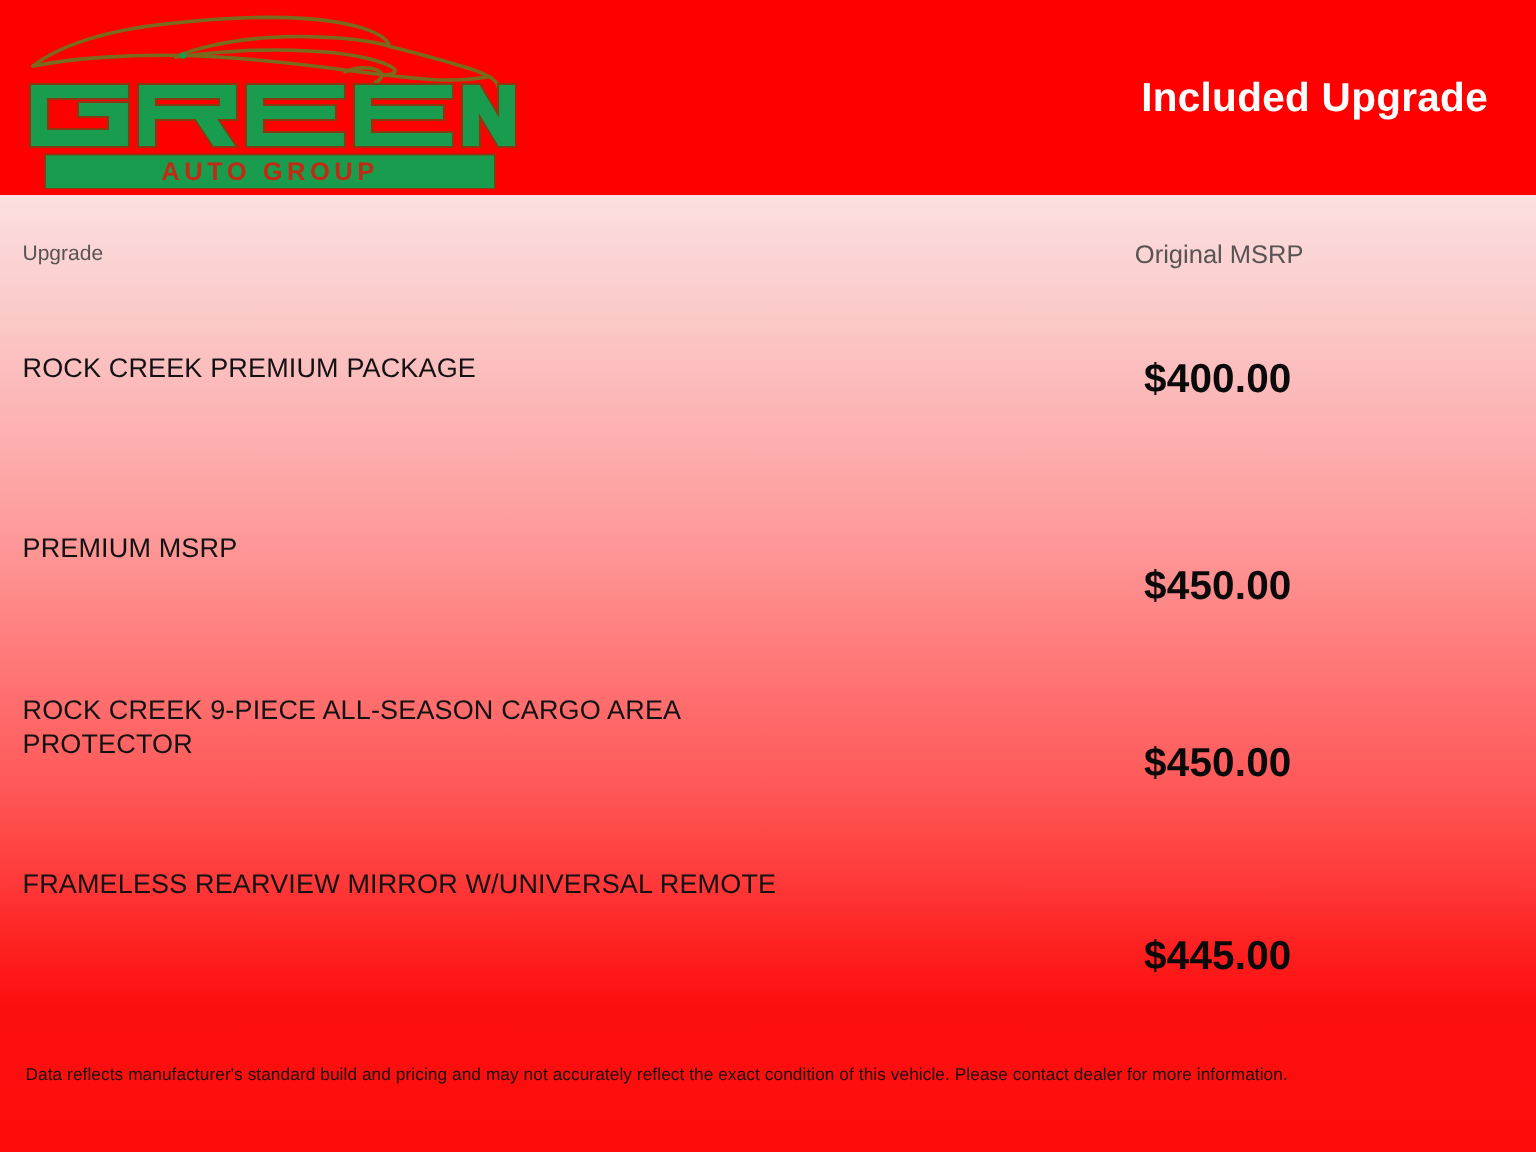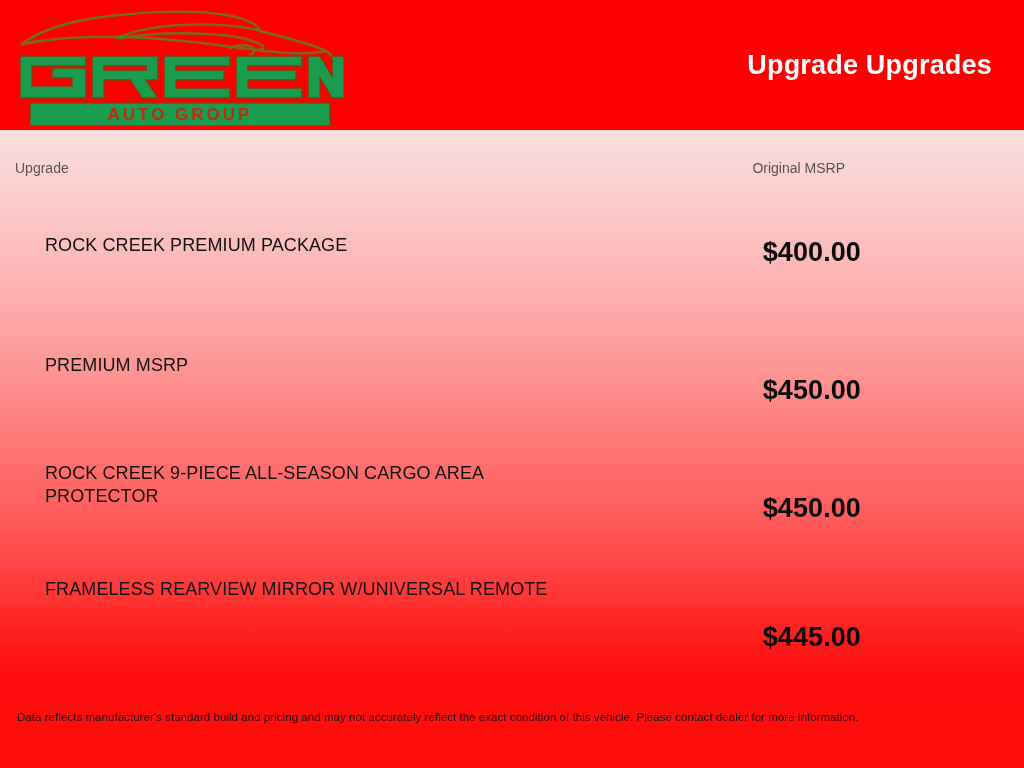--- a/index.html
+++ b/index.html
@@ -78,30 +78,29 @@
   }
   .col-head .upgrade-head {
     position: absolute;
     left: 15px;
     top: 30px;
     font-size: 14px;
     color: #595353;
   }
   .col-head .msrp-head {
     position: absolute;
-    right: 48px;
+    right: 24px;
     top: 30px;
-    font-size: 14px;
+    font-size: 17px;
     color: #595353;
   }
 
   .row {
     position: relative;
     height: 120px;
-    margin-left: 30px;
   }
   .row .label {
     position: absolute;
     left: 15px;
     width: 520px;
     font-size: 18px;
     line-height: 23px;
     color: #121212;
     letter-spacing: 0.1px;
   }
@@ -172,21 +171,21 @@
           <path d="M294 52 H306 L318 72 V52 H330 V94 H318 L306 74 V94 H294 Z"></path>
         </g>
 
         <g>
           <rect x="16" y="99" width="300" height="23" fill="#1a9c4e" stroke="#8a3a10" stroke-width="1.2"></rect>
           <text x="166" y="116" text-anchor="middle" font-family="Liberation Sans, sans-serif" font-size="17" font-weight="bold" letter-spacing="3" fill="#c22a14">AUTO GROUP</text>
         </g>
       </svg>
     </div>
 
-    <div class="header-title">Upgrade Upgrades</div>
+    <div class="header-title">Included Upgrade</div>
   </div>
 
   <div class="table">
 
     <div class="col-head">
       <div class="upgrade-head">Upgrade</div>
       <div class="msrp-head">Original MSRP</div>
     </div>
 
     <div class="row row-1">

